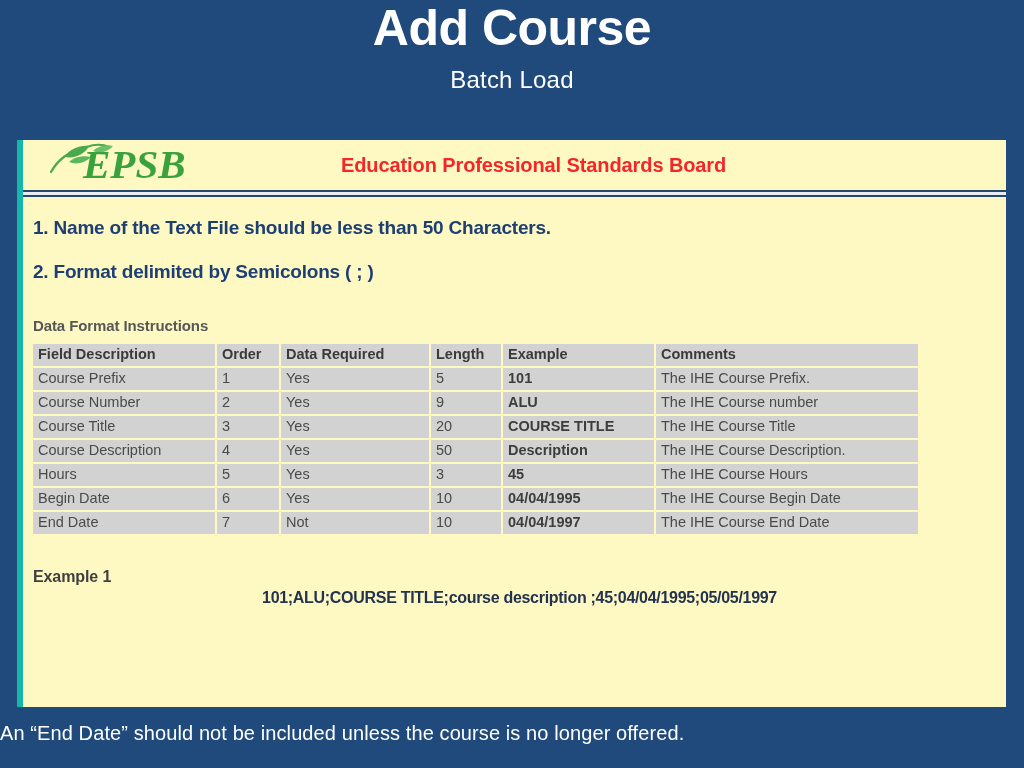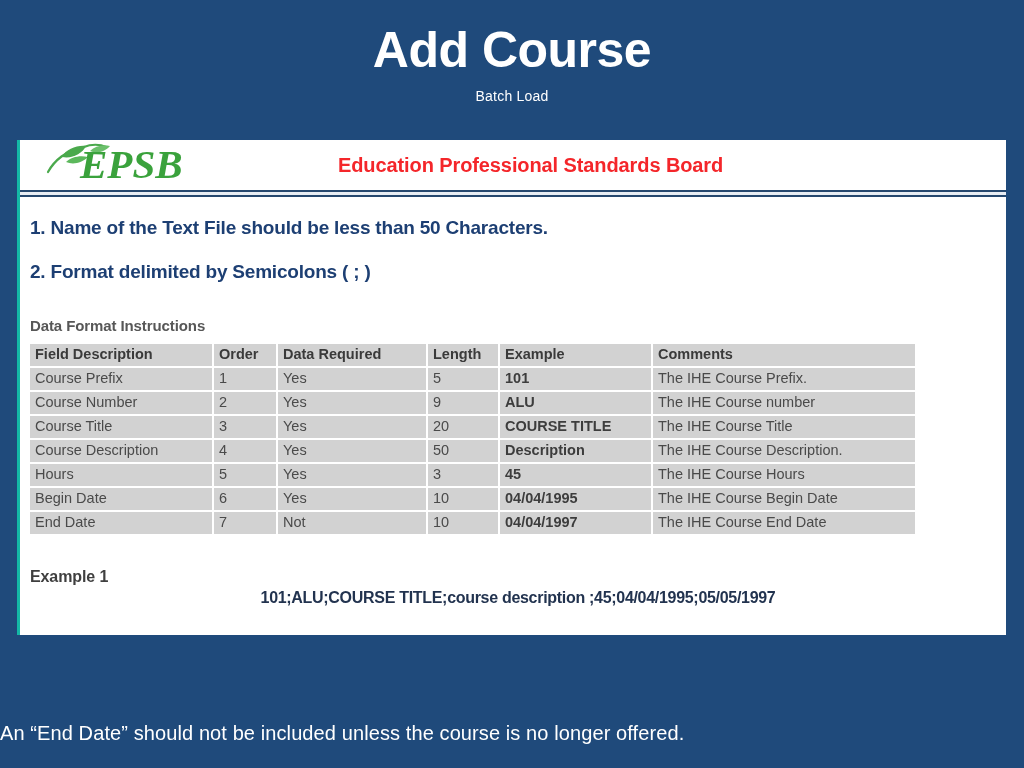--- a/index.html
+++ b/index.html
@@ -12,50 +12,49 @@
 
   body {
     background: #1f4a7b;
     font-family: "Liberation Sans", sans-serif;
     position: relative;
   }
 
   
   .slide-header {
     width: 1024px;
-    padding-top: 22px;
     text-align: center;
   }
 
   .slide-title {
     color: #ffffff;
     font-size: 50px;
     font-weight: bold;
     letter-spacing: -0.5px;
     line-height: 1.12;
     font-family: "Liberation Sans", sans-serif;
   }
 
   .slide-subtitle {
     color: #ffffff;
-    font-size: 14px;
+    font-size: 24px;
     font-weight: normal;
     margin-top: 10px;
     letter-spacing: 0.2px;
   }
 
   
   .doc-panel {
     position: absolute;
     left: 17px;
     top: 140px;
     width: 989px;
-    height: 495px;
-    background: #ffffff;
-    border-left: 3px solid #14b8a6;
+    height: 567px;
+    background: #fef9c3;
+    border-left: 6px solid #14b8a6;
     overflow: hidden;
   }
 
   
   .doc-logobar {
     height: 50px;
     position: relative;
   }
 
   .epsb-logo {

